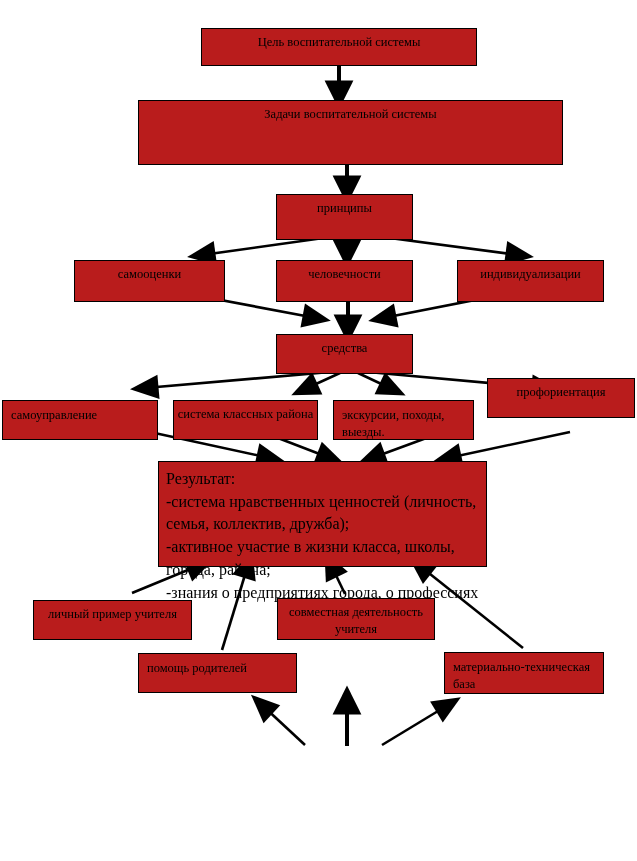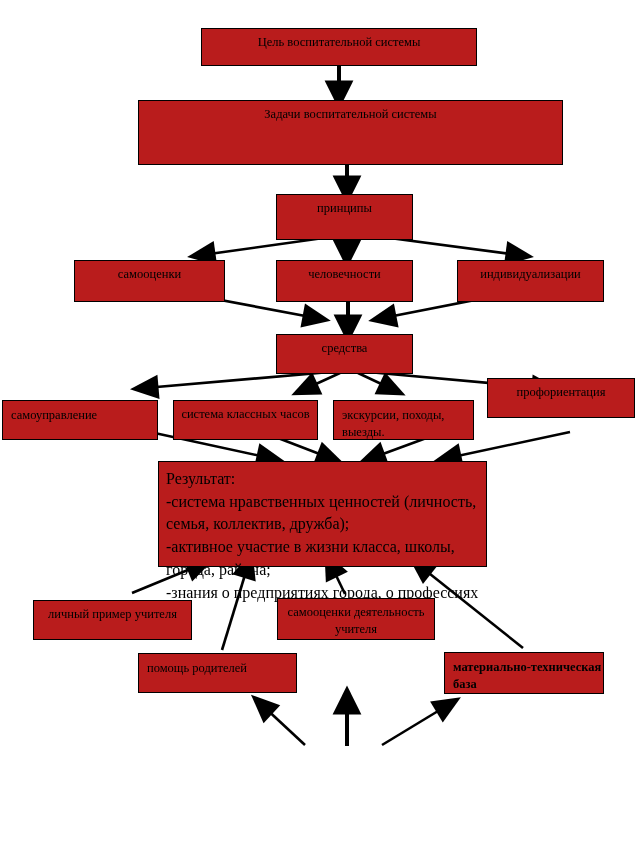--- a/index.html
+++ b/index.html
@@ -135,21 +135,21 @@
 
   <div class="node align-center pad-top-c" style="left:276px; top:334px; width:137px; height:40px;">
     <span class="txt">средства</span>
   </div>
 
   <div class="node align-left pad-box-l" style="left:2px; top:400px; width:156px; height:40px;">
     <span class="txt">самоуправление</span>
   </div>
 
   <div class="node align-center pad-top-c" style="left:173px; top:400px; width:145px; height:40px;">
-    <span class="txt">система классных часов</span>
+    <span class="txt">система классных района</span>
   </div>
 
   <div class="node align-left pad-box-l" style="left:333px; top:400px; width:141px; height:40px;">
     <span class="txt">экскурсии, походы, выезды.</span>
   </div>
 
   <div class="node align-center pad-top-c" style="left:487px; top:378px; width:148px; height:40px;">
     <span class="txt">профориентация</span>
   </div>
 
@@ -158,25 +158,25 @@
 -система нравственных ценностей (личность, семья, коллектив, дружба);
 -активное участие в жизни класса, школы, города, района;
 -знания о предприятиях города, о профессиях</span>
   </div>
 
   <div class="node align-center pad-top-c" style="left:33px; top:600px; width:159px; height:40px;">
     <span class="txt">личный пример учителя</span>
   </div>
 
   <div class="node align-center pad-top-c" style="left:277px; top:598px; width:158px; height:42px;">
-    <span class="txt">самооценки деятельность учителя</span>
+    <span class="txt">совместная деятельность учителя</span>
   </div>
 
   <div class="node align-left pad-box-l" style="left:138px; top:653px; width:159px; height:40px;">
     <span class="txt">помощь родителей</span>
   </div>
 
-  <div class="node align-left pad-box-l" style="left:444px; top:652px; width:160px; height:42px;font-weight:bold;">
+  <div class="node align-left pad-box-l" style="left:444px; top:652px; width:160px; height:42px;">
     <span class="txt">материально-техническая база</span>
   </div>
 
 
 </div>
 
 </body></html>

